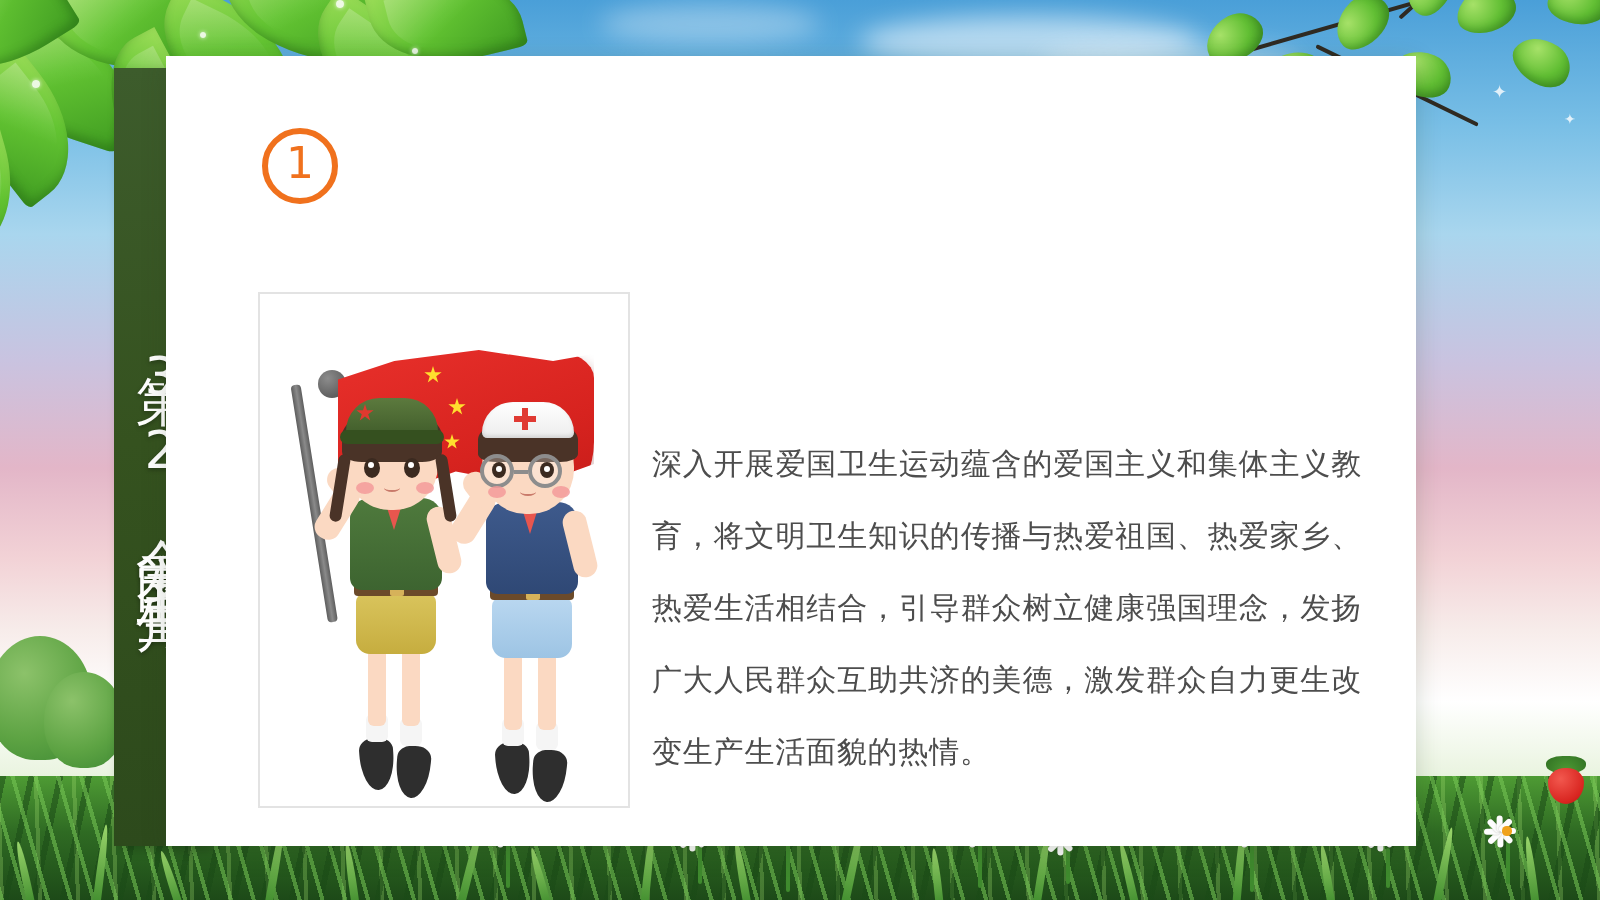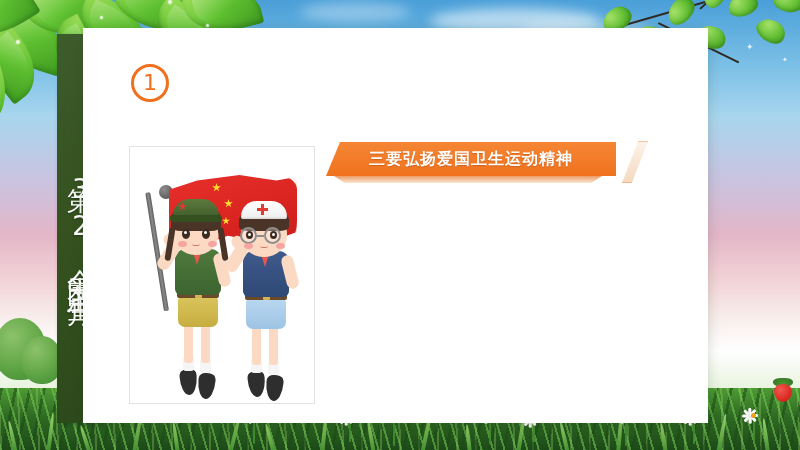--- a/index.html
+++ b/index.html
@@ -527,23 +527,17 @@
           <div class="bridge"></div>
         </div>
         <div class="eye" style="left:22px; top:26px; width:7px; height:8px;"></div>
         <div class="eye" style="left:46px; top:26px; width:7px; height:8px;"></div>
         <div class="cheek" style="left:20px; top:38px;"></div>
         <div class="cheek" style="left:52px; top:38px;"></div>
         <div style="position:absolute;left:36px;top:39px;width:8px;height:4px;border-bottom:1.6px solid #c97a6a;border-radius:0 0 50% 50%;"></div>
       </div>
     </div>
 
-    <div class="banner-wrap">
-      <div class="banner-shadow"></div>
-      <div class="banner">
-        <span class="banner-text">三要弘扬爱国卫生运动精神</span>
-      </div>
-      <div class="banner-accent"></div>
-    </div>
-
+
+    <div class="para">深入开展爱国卫生运动蕴含的爱国主义和集体主义教育，将文明卫生知识的传播与热爱祖国、热爱家乡、热爱生活相结合，引导群众树立健康强国理念，发扬广大人民群众互助共济的美德，激发群众自力更生改变生产生活面貌的热情。</div>
 
   </div>
 </div>
 
 </body></html>

